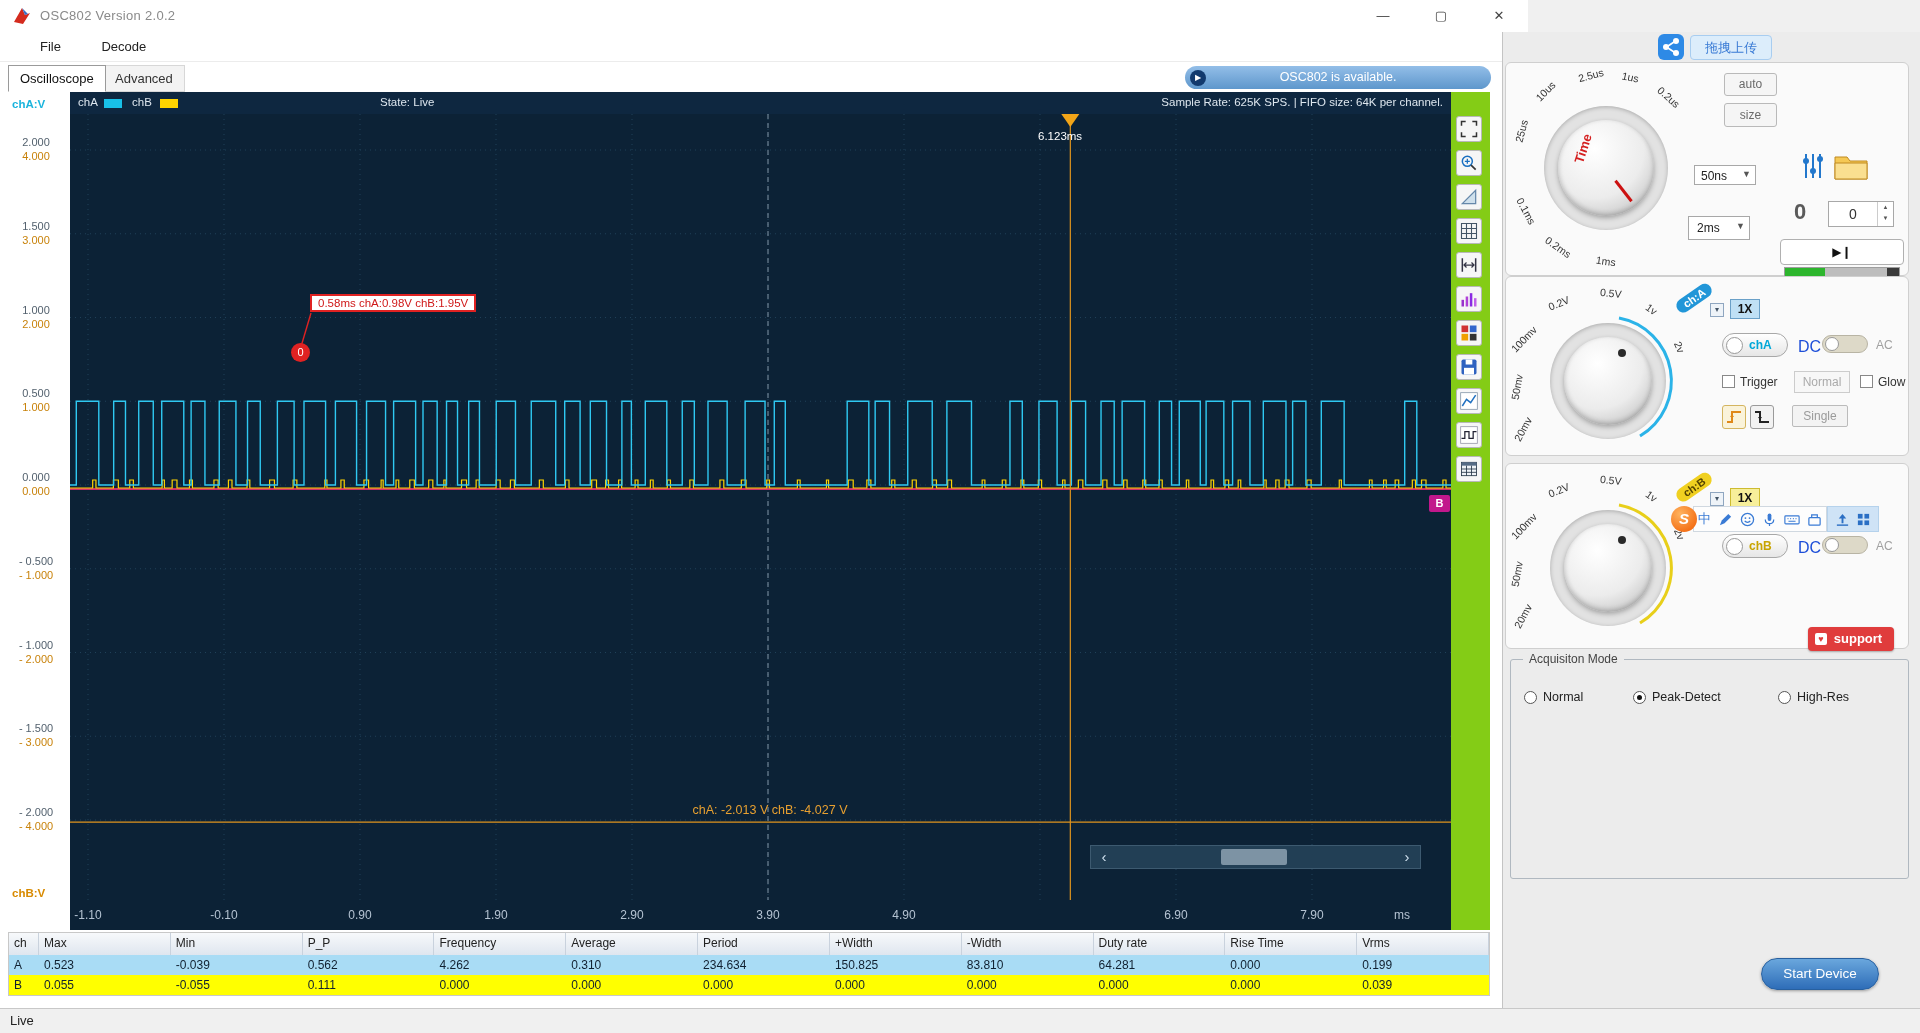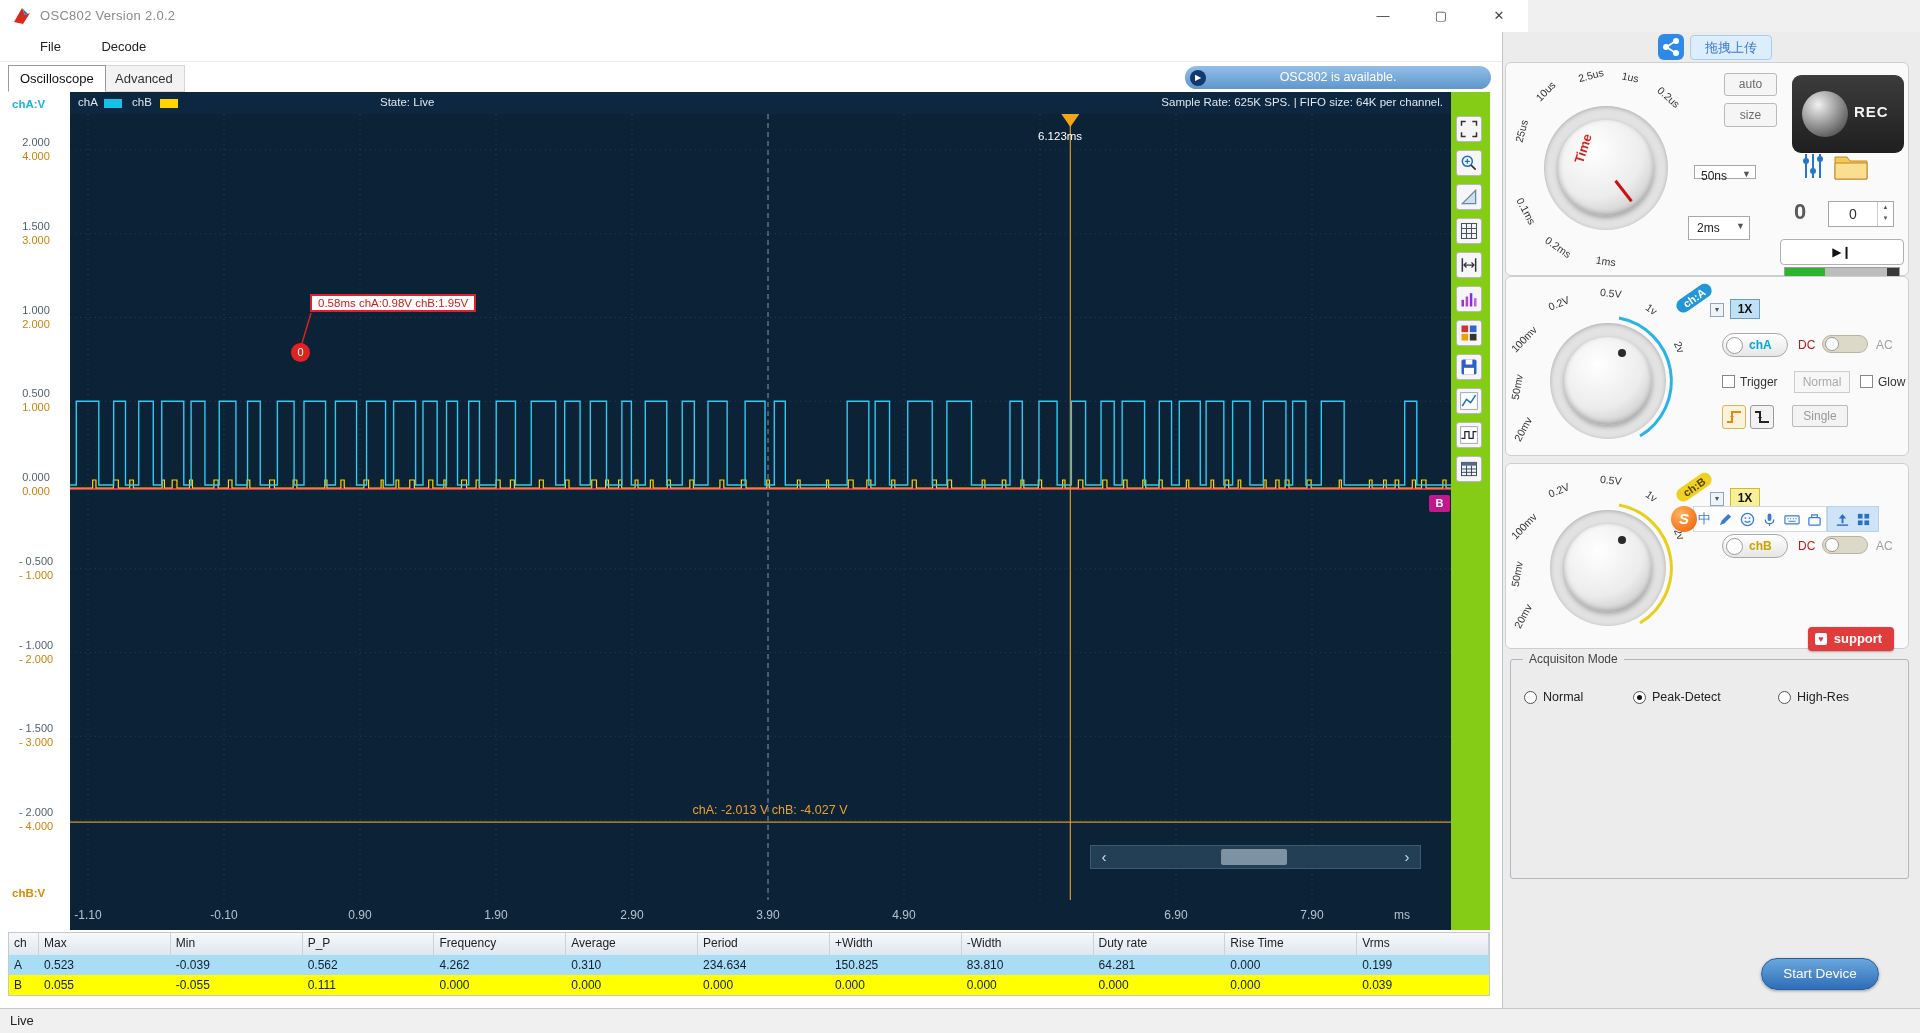--- a/index.html
+++ b/index.html
@@ -69,42 +69,42 @@
 .knob-ring{position:absolute;border-radius:50%;background:#e2e2e2;box-shadow:inset 0 1px 4px rgba(0,0,0,.25);}
 .knob{position:absolute;border-radius:50%;background:radial-gradient(circle at 38% 30%,#ffffff,#ececec 55%,#b4b4b4 100%);box-shadow:inset 0 -2px 5px rgba(0,0,0,.22),0 2px 5px rgba(0,0,0,.28);}
 .knob-dot{position:absolute;width:8px;height:8px;border-radius:50%;background:#2a2a2a;}
 .knob-pointer{position:absolute;width:3px;height:26px;background:#cc1111;transform:rotate(-38deg);}
 .knob-tick{position:absolute;font-size:10.5px;color:#333;white-space:nowrap;transform-origin:center;}
 .time-label{position:absolute;left:62px;top:78px;color:#d42020;font-size:13px;font-weight:bold;transform:rotate(-72deg);}
 .small-btn{position:absolute;background:#f5f5f5;border:1px solid #b9b9b9;border-radius:3px;font-size:12px;color:#6a6a6a;text-align:center;}
 .rec-box{position:absolute;left:286px;top:12px;width:112px;height:78px;border-radius:9px;background:linear-gradient(#3c3c3c,#1f1f1f);}
 .rec-sphere{position:absolute;left:10px;top:16px;width:46px;height:46px;border-radius:50%;background:radial-gradient(circle at 35% 30%,#f0f0f0,#9a9a9a 45%,#565656 80%,#333);}
 .rec-text{position:absolute;left:62px;top:28px;color:#f2f2f2;font-size:15px;font-weight:bold;letter-spacing:1px;}
-.select{position:absolute;font-size:12px;height:14px;border:1px solid #a8a8a8;background:#fff;color:#222;}
+.select{position:absolute;font-size:12px;height:20px;border:1px solid #a8a8a8;background:#fff;color:#222;}
 .counter{position:absolute;font-size:22px;font-weight:bold;color:#5a5a5a;}
 .spinbox{position:absolute;width:66px;height:26px;background:#fff;border:1px solid #a8a8a8;}
 .spin-val{position:absolute;left:0;top:0;width:48px;line-height:24px;text-align:center;font-size:14px;color:#333;}
 .spin-arrows{position:absolute;right:0;top:0;width:16px;height:24px;border-left:1px solid #ccc;font-size:6px;color:#555;text-align:center;line-height:11px;}
 .play-btn{position:absolute;left:274px;top:176px;width:124px;height:26px;background:#fff;border:1px solid #b0b0b0;border-radius:4px;text-align:center;line-height:24px;font-size:12px;color:#111;}
 .progress{position:absolute;left:278px;top:204px;width:116px;height:13px;background:#bdbdbd;border:1px solid #9e9e9e;}
 .progress-fill{position:absolute;left:0;top:0;height:11px;width:40px;background:#2db52d;}
 .progress-end{position:absolute;right:0;top:0;width:12px;height:11px;background:#3a3a3a;}
 .ch-badge{position:absolute;padding:1px 8px;border-radius:9px;font-size:11px;font-weight:bold;transform:rotate(-35deg);}
 .badge-a{background:#2196d8;color:#fff;}
 .badge-b{background:#f0d020;color:#554400;}
 .probe-drop{position:absolute;width:14px;height:14px;border:1px solid #8fa6c0;background:#eef3f8;font-size:8px;line-height:12px;text-align:center;color:#456;}
 .probe-val{position:absolute;width:30px;height:20px;line-height:19px;text-align:center;font-size:12px;font-weight:bold;color:#111;}
 .probe-a{background:#bfe0f5;border:1px solid #6aa0c8;}
 .probe-b{background:#f7ef9a;border:1px solid #cdbb30;}
 .ch-pill{position:absolute;width:66px;height:24px;border-radius:12px;border:1px solid #a8a8a8;background:linear-gradient(#fff,#e6e6e6);}
 .ch-pill .circ{position:absolute;left:3px;top:3px;width:17px;height:17px;border-radius:50%;background:#fff;border:1px solid #999;}
 .ch-pill .lbl{position:absolute;left:26px;top:4px;font-size:12px;font-weight:bold;}
 .lbl-a{color:#00a7d8;}
 .lbl-b{color:#c8a400;}
-.dc-label{position:absolute;font-size:12px;color:#b91c1c;}
+.dc-label{position:absolute;font-size:16px;color:#1d4ed8;}
 .ac-toggle{position:absolute;width:46px;height:18px;border-radius:9px;background:#ddd9c8;border:1px solid #b8b4a4;}
 .ac-toggle .circ{position:absolute;left:2px;top:1px;width:14px;height:14px;border-radius:50%;background:#fff;border:1px solid #999;}
 .ac-label{position:absolute;font-size:12px;color:#a0a0a0;}
 .checkbox{position:absolute;width:13px;height:13px;background:#fff;border:1px solid #888;}
 .cb-label{position:absolute;font-size:12px;color:#333;}
 .normal-box{position:absolute;width:56px;height:22px;border:1px solid #ccc;background:#f7f7f7;color:#aaa;font-size:12px;text-align:center;line-height:20px;}
 .edge-btn{position:absolute;width:24px;height:24px;border-radius:3px;display:flex;align-items:center;justify-content:center;}
 .edge-rise{background:#faf3da;border:1px solid #d4b560;}
 .edge-fall{background:#f2f2f2;border:1px solid #9a9a9a;}
 .single-btn{position:absolute;width:56px;height:22px;border:1px solid #bbb;background:#f3f3f3;color:#9a9a9a;font-size:12px;text-align:center;line-height:20px;border-radius:2px;}
@@ -392,24 +392,20 @@
         <span class="knob-tick" style="left: 28px; top: 22px; transform: rotate(-45deg);">10us</span>
         <span class="knob-tick" style="left: 72px; top: 6px; transform: rotate(-15deg);">2.5us</span>
         <span class="knob-tick" style="left: 116px; top: 8px; transform: rotate(12deg);">1us</span>
         <span class="knob-tick" style="left: 150px; top: 28px; transform: rotate(42deg);">0.2us</span>
         <span class="knob-tick" style="left: 6px; top: 142px; transform: rotate(62deg);">0.1ms</span>
         <span class="knob-tick" style="left: 38px; top: 178px; transform: rotate(35deg);">0.2ms</span>
         <span class="knob-tick" style="left: 90px; top: 192px; transform: rotate(8deg);">1ms</span>
       </div>
     <div class="small-btn" style="left:218px;top:10px;width:53px;height:23px;line-height:21px">auto</div>
     <div class="small-btn" style="left:218px;top:40px;width:53px;height:24px;line-height:22px">size</div>
-    <div class="rec-box">
-      <div class="rec-sphere"></div>
-      <span class="rec-text">REC</span>
-    </div>
     <div class="select" style="left:188px;top:102px;width:62px">
       <span style="position:absolute;left:6px;top:3px">50ns</span>
       <span style="position:absolute;right:4px;top:3px;color:#555;font-size:9px">▼</span>
     </div>
     <div class="select" style="left:182px;top:153px;width:62px;height:24px">
       <span style="position:absolute;left:8px;top:4px">2ms</span>
       <span style="position:absolute;right:4px;top:4px;color:#555;font-size:9px">▼</span>
     </div>
     <svg style="position:absolute;left:294px;top:88px" width="26" height="30" viewBox="0 0 26 30">
       <path d="M6 3v24 M13 3v24 M20 3v24" stroke="#2277cc" stroke-width="2"></path>

